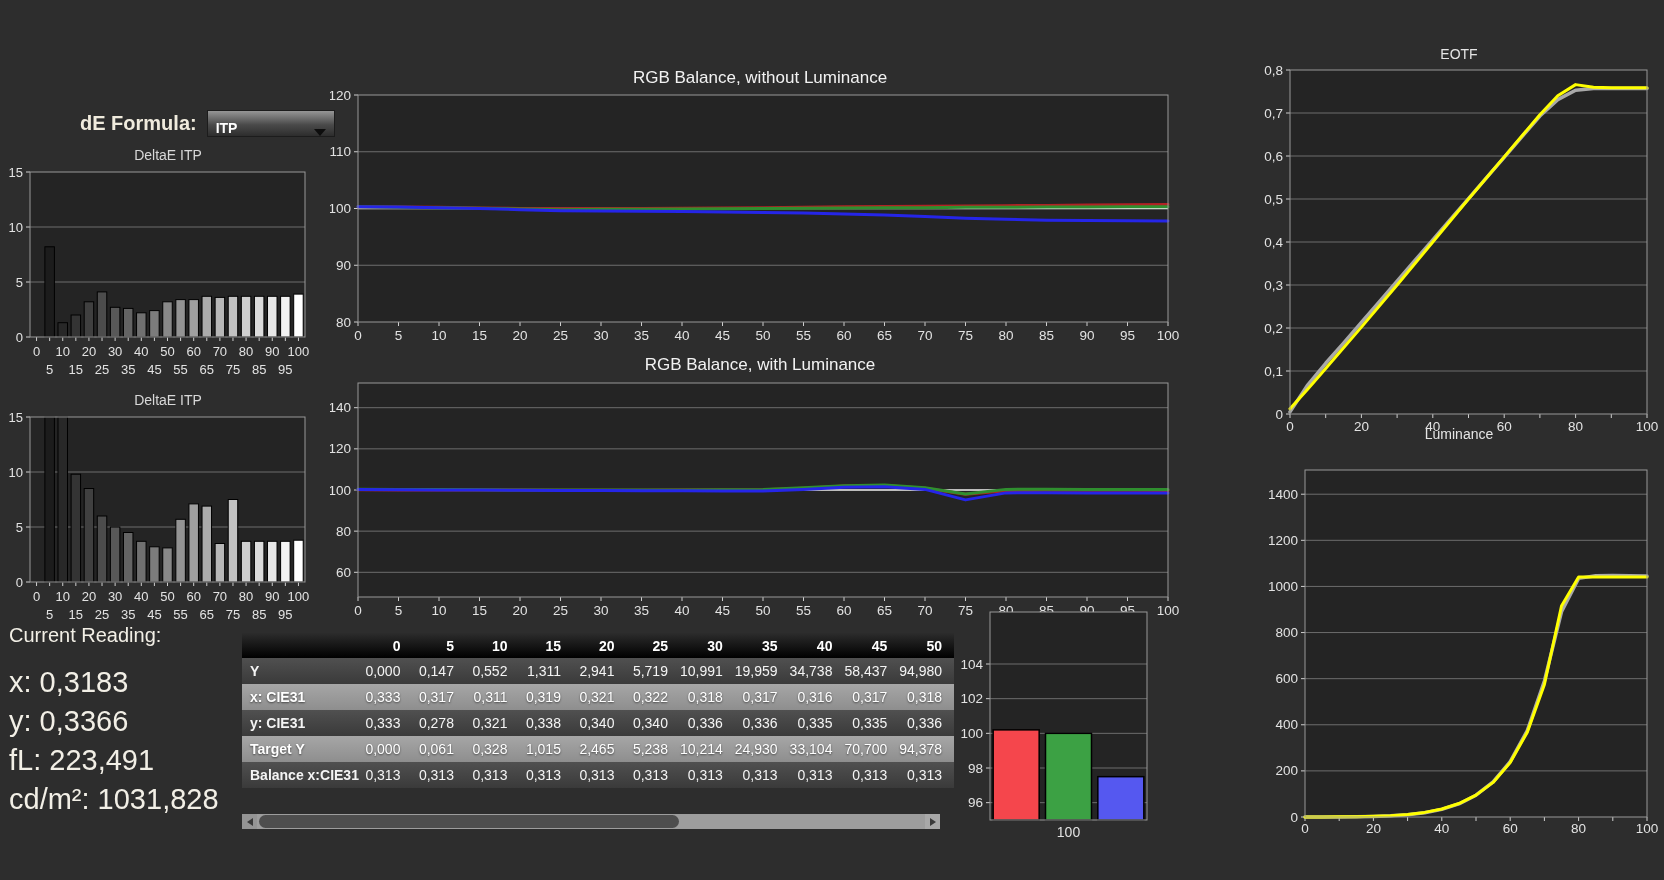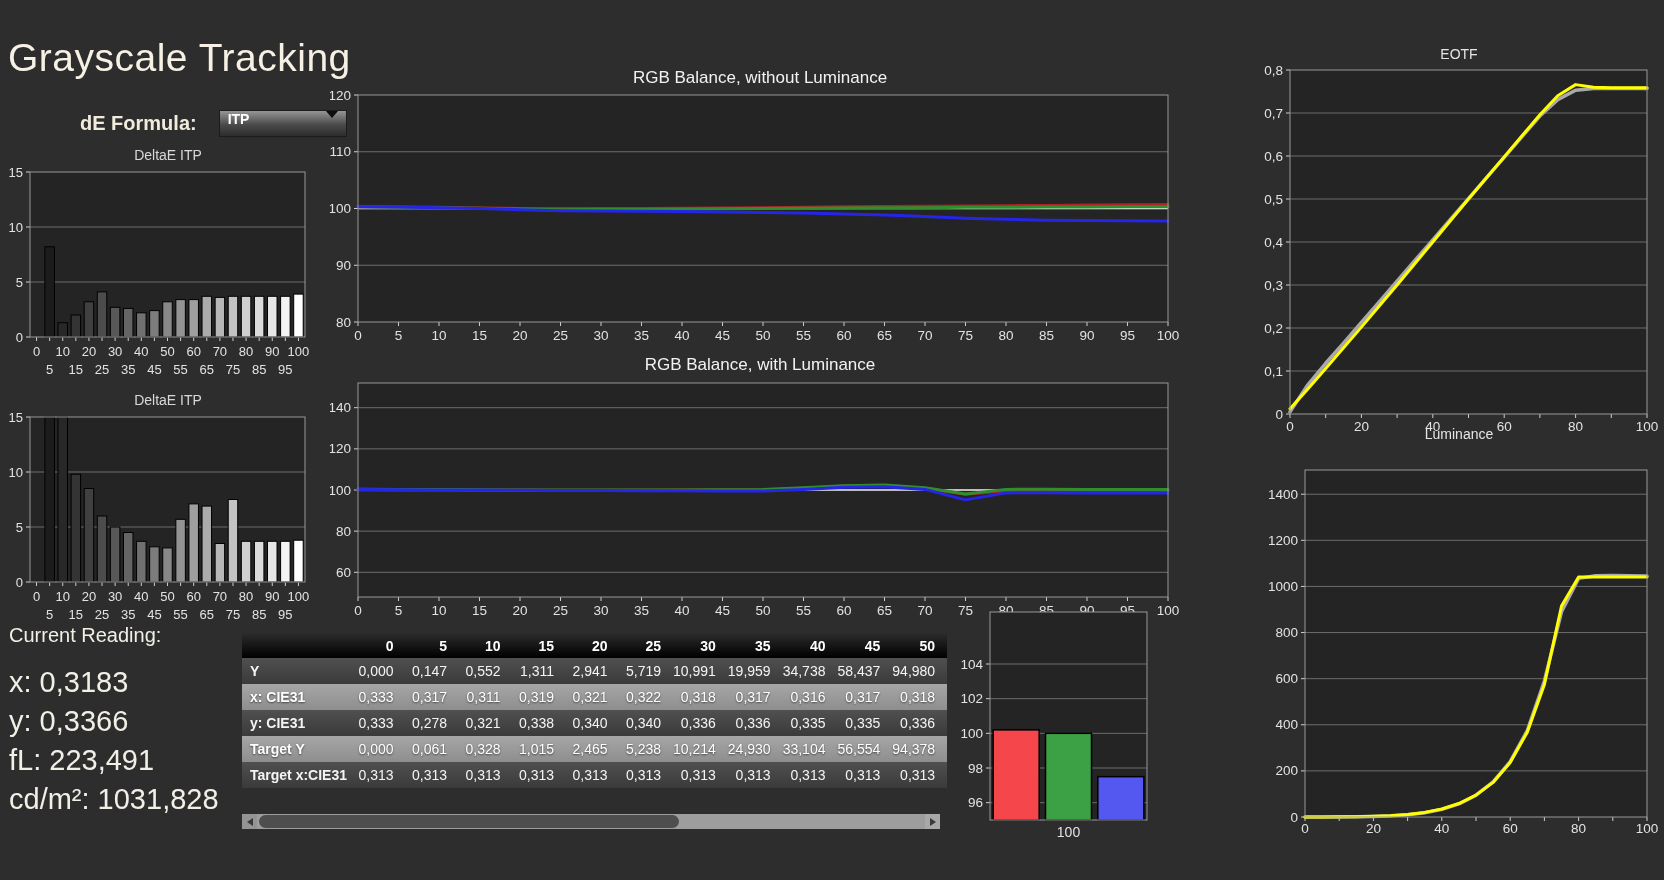--- a/index.html
+++ b/index.html
@@ -1,22 +1,22 @@
 <!DOCTYPE html>
 <html><head>
 <meta charset="utf-8">
 <style>
   html,body { margin:0; padding:0; background:#2d2d2d; }
   .stage { position:relative; width:1664px; height:880px; background:#2d2d2d;
            font-family:"Liberation Sans", sans-serif; overflow:hidden; }
   .page-title { position:absolute; left:8px; top:36px; font-size:39px; color:#f6f1e4; letter-spacing:.5px; }
-  .formula-row { position:absolute; left:80px; top:110px; display:flex; align-items:center; gap:22px; }
+  .formula-row { position:absolute; left:80px; top:110px; display:flex; align-items:center; gap:10px; }
   .formula-label { font-size:20px; font-weight:700; color:#f0ebdd; }
   .dropdown { width:128px; height:27px; background:linear-gradient(#969696,#4a4a4a 55%,#2d2d2d);
-              border:1px solid #1c1c1c; display:flex; align-items:flex-start; justify-content:space-between;
+              border:1px solid #1c1c1c; display:flex; align-items:flex-end; justify-content:space-between;
               padding:0 8px; box-sizing:border-box; cursor:default; }
   .dropdown-value { color:#ffffff; font-size:14px; font-weight:700; }
   .caret { width:0; height:0; border-left:6px solid transparent; border-right:6px solid transparent; border-top:7px solid #0d0d0d; }
   .chart { position:absolute; }
   svg text { font-family:"Liberation Sans", sans-serif; }
   .current-reading { position:absolute; left:9px; top:624px; color:#f2efe6; }
   .cr-heading { font-size:20px; margin-bottom:16px; }
   .cr-line { font-size:29px; line-height:39px; white-space:nowrap; }
   .caltable { position:absolute; left:242px; top:633px; border-collapse:collapse; table-layout:fixed; }
   .caltable th { background:linear-gradient(#2c2c2c,#000000); color:#ffffff; font-size:14px; font-weight:700;
@@ -31,21 +31,20 @@
   .hs-arrow.left { left:0; } .hs-arrow.right { right:0; background:#a8a8a8; }
   .tri-l { width:0;height:0;border-top:4px solid transparent;border-bottom:4px solid transparent;border-right:6px solid #3a3a3a; }
   .tri-r { width:0;height:0;border-top:4px solid transparent;border-bottom:4px solid transparent;border-left:6px solid #3a3a3a; }
   .hs-thumb { position:absolute; left:17px; top:1px; width:420px; height:13px; background:#4e4e4e; border-radius:7px; cursor:default; }
 </style>
 </head>
 <body>
 
 <div class="stage">
 
-  <div class="page-title">Grayscale Tracking</div>
 
   <div class="formula-row">
     <span class="formula-label">dE Formula:</span>
     <div class="dropdown">
       <span class="dropdown-value">ITP</span>
       <span class="caret"></span>
     </div>
   </div>
 
   <div class="chart" style="left: 2px; top: 142px; width: 314px; height: 244px;"><svg width="314" height="244" viewBox="0 0 314 244">
@@ -536,25 +535,25 @@
           <td class="lbl">Target Y</td>
           <td>0,000</td>
           <td>0,061</td>
           <td>0,328</td>
           <td>1,015</td>
           <td>2,465</td>
           <td>5,238</td>
           <td>10,214</td>
           <td>24,930</td>
           <td>33,104</td>
-          <td>56,554</td>
+          <td>70,700</td>
           <td>94,378</td>
         </tr>
         <tr class="row-dark">
-          <td class="lbl">Target x:CIE31</td>
+          <td class="lbl">Balance x:CIE31</td>
           <td>0,313</td>
           <td>0,313</td>
           <td>0,313</td>
           <td>0,313</td>
           <td>0,313</td>
           <td>0,313</td>
           <td>0,313</td>
           <td>0,313</td>
           <td>0,313</td>
           <td>0,313</td>

